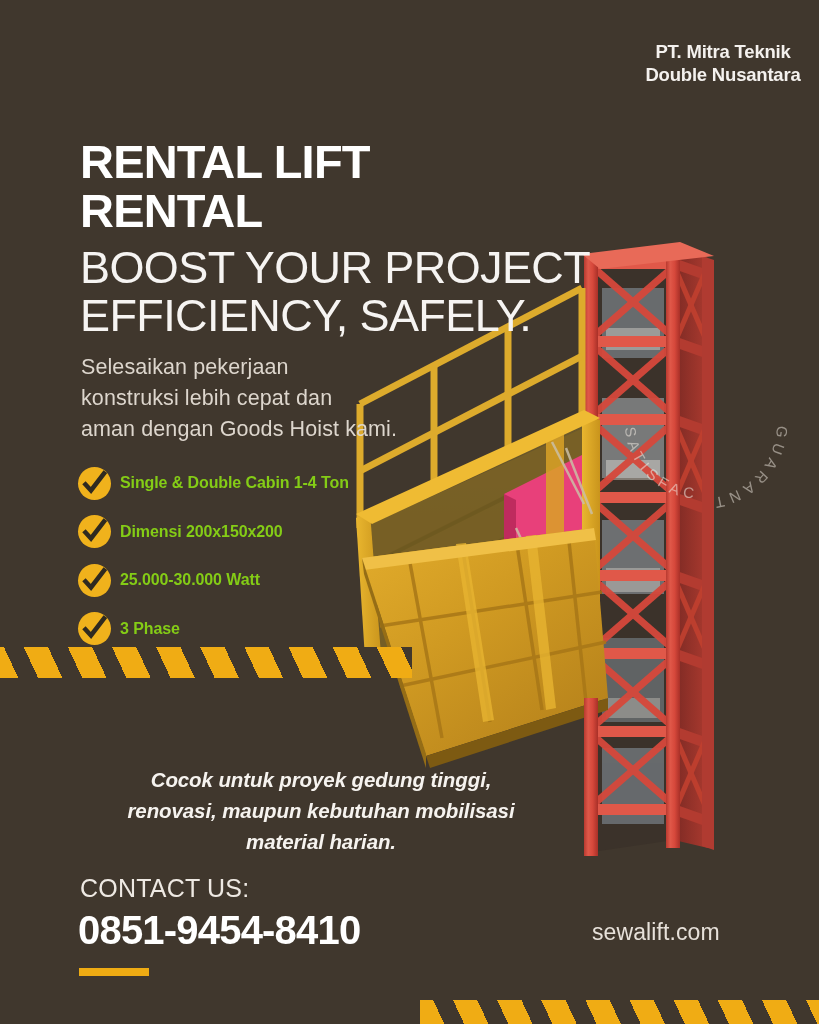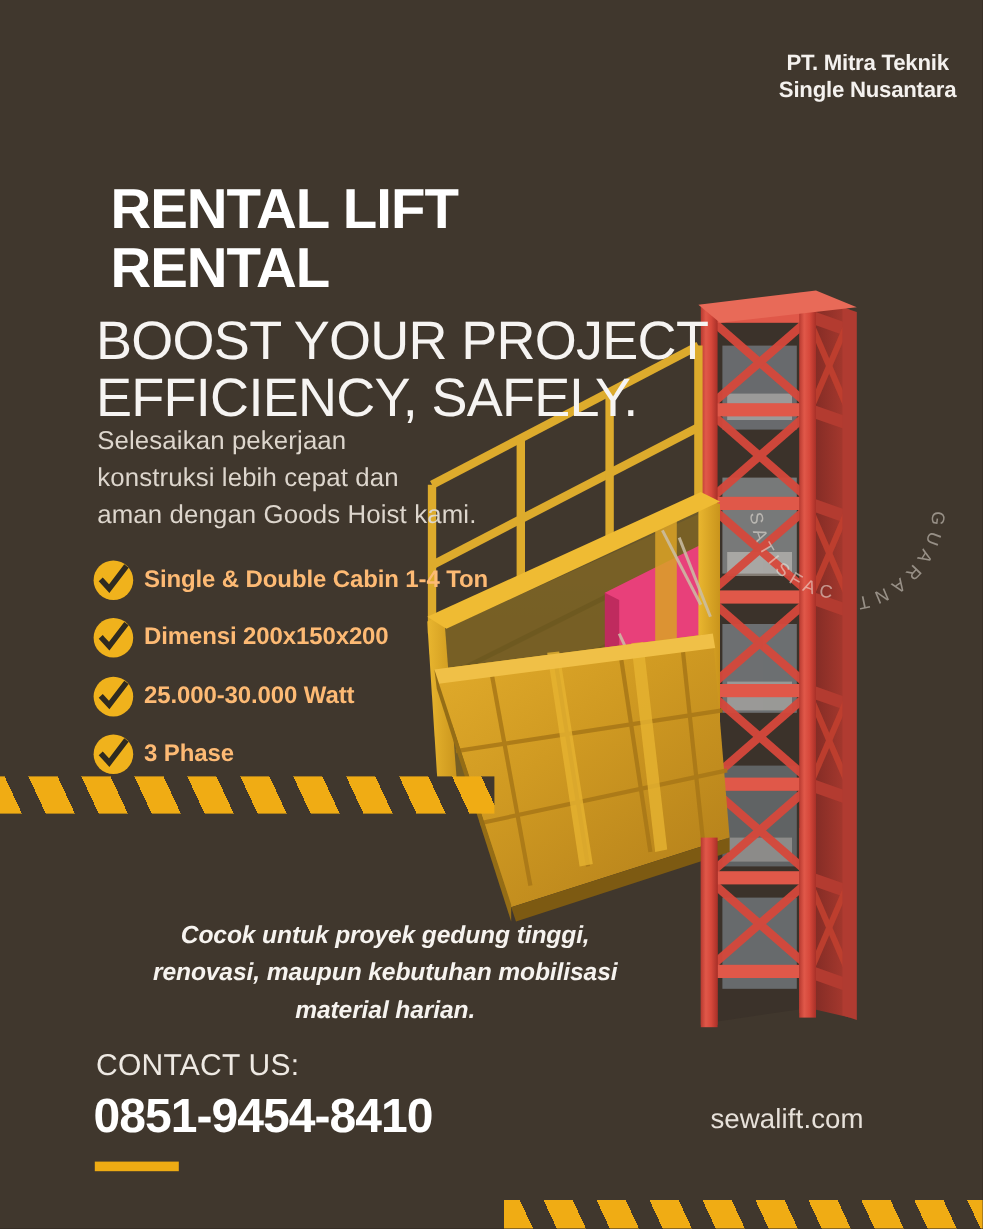--- a/index.html
+++ b/index.html
@@ -87,21 +87,21 @@
     top: 137px;
     left: 80px;
     width: 560px;
   }
   #headline-primary {
     font-size: 47px;
     font-weight: bold;
     line-height: 1.05;
     letter-spacing: -0.8px;
     color: #ffffff;
-    margin: 12px;
+    margin: 0;
   }
   #headline-secondary {
     margin: 8px 0 0 0;
     font-size: 45px;
     font-weight: 300;
     line-height: 1.07;
     letter-spacing: -0.6px;
     color: #f6f4f2;
   }
 
@@ -139,23 +139,23 @@
     background: #f0b21c;
     margin-right: 9px;
   }
   .feature-badge svg {
     position: absolute;
     top: 0; left: 0;
     width: 33px;
     height: 33px;
   }
   .feature-text {
-    font-size: 20px;
-    font-weight: bold;
-    color: #fdba74;
+    font-size: 16px;
+    font-weight: bold;
+    color: #84cc16;
     letter-spacing: -0.1px;
     white-space: nowrap;
   }
 
   
   .hazard-band {
     position: absolute;
     height: 31px;
     background-image: repeating-linear-gradient(
       65deg,
@@ -444,21 +444,21 @@
       </text>
     </svg>
   </div>
 
   <div class="hazard-band" id="hazard-band-top"></div>
   <div class="hazard-band" id="hazard-band-bottom"></div>
 
   <div id="logo-block">
     <div id="company-name">
       <div>PT. Mitra Teknik</div>
-      <div>Single Nusantara</div>
+      <div>Double Nusantara</div>
     </div>
   </div>
 
   <div id="headline-group">
     <h1 id="headline-primary">
       <span>RENTAL LIFT</span><br>
       <span>RENTAL</span>
     </h1>
     <div id="headline-secondary">
       <span>BOOST YOUR PROJECT</span><br>

